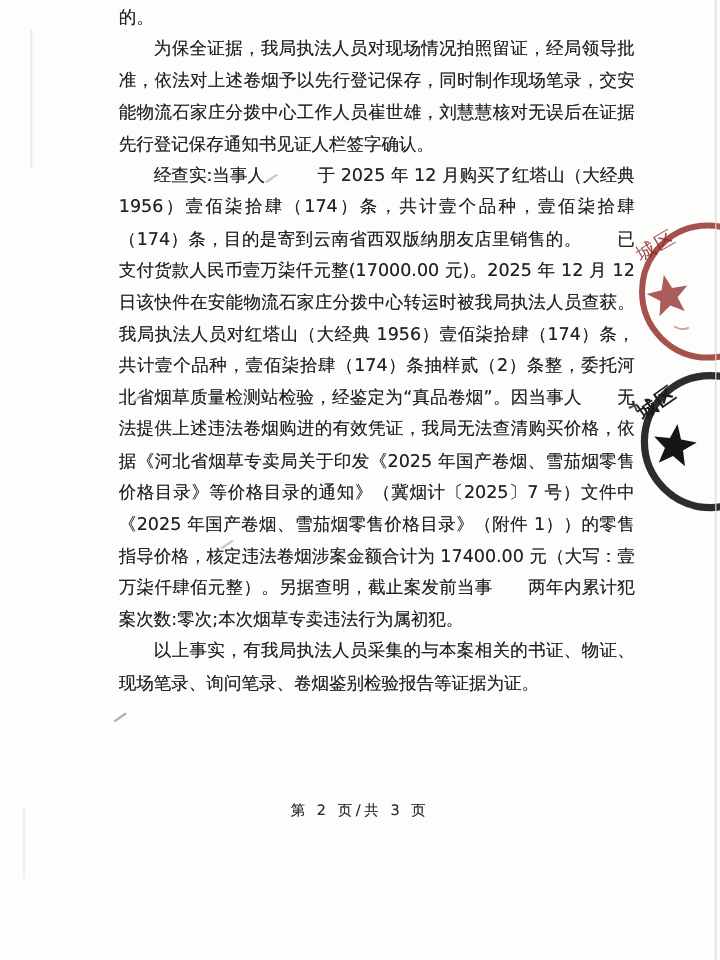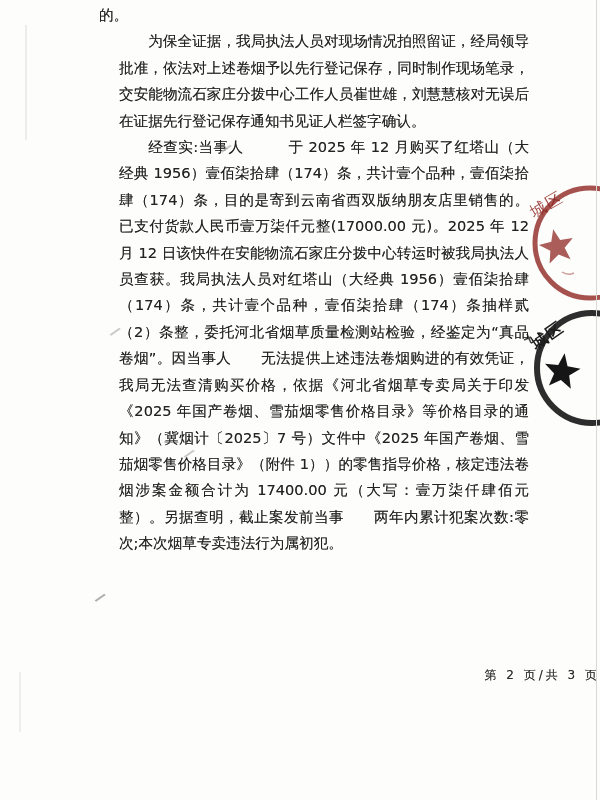--- a/index.html
+++ b/index.html
@@ -9,23 +9,23 @@
     font-family:"DejaVu Sans","Liberation Sans",sans-serif;
   }
   
   .content{
     position:absolute;left:99px;top:2px;width:430px;
     color:#222;font-size:14.6px;line-height:26.4px;
     text-align:justify;text-justify:inter-ideograph;
     text-shadow:0 0 .5px rgba(25,25,25,.55);
   }
   .para{margin:0;}
-  .para.indent{text-indent:2em;margin-left:20px;}
+  .para.indent{text-indent:2em;}
   .footer{
-    position:absolute;top:667px;left:0;width:600px;text-align:right;
+    position:absolute;top:667px;left:0;width:600px;text-align:center;
     font-size:12px;color:#2c2c2c;letter-spacing:3px;
     text-shadow:0 0 .4px rgba(25,25,25,.5);
   }
   
   .page-edge{position:absolute;right:3px;top:0;width:1px;height:800px;background:#d9d9d6;}
   .left-streak{position:absolute;left:25px;top:25px;width:2px;height:115px;background:#ececea;}
   .left-streak2{position:absolute;left:19px;top:672px;width:2px;height:60px;background:#eeeeec;}
   .remnant{position:absolute;width:13px;height:11px;border-left:2px solid #bdbdb9;transform:rotate(35deg) skewX(-20deg);opacity:.8;}
   .remnant.dark{border-color:#9c9c98;}
   .stamp{position:absolute;overflow:hidden;}
@@ -33,20 +33,21 @@
 </style>
 </head>
 <body>
 
 <div class="page">
 
   <div class="content">
       <p class="para">的。</p>
       <p class="para indent">为保全证据，我局执法人员对现场情况拍照留证，经局领导批准，依法对上述卷烟予以先行登记保存，同时制作现场笔录，交安能物流石家庄分拨中心工作人员崔世雄，刘慧慧核对无误后在证据先行登记保存通知书见证人栏签字确认。</p>
       <p class="para indent">经查实:当事人　　　于 2025 年 12 月购买了红塔山（大经典 1956）壹佰柒拾肆（174）条，共计壹个品种，壹佰柒拾肆（174）条，目的是寄到云南省西双版纳朋友店里销售的。　　已支付货款人民币壹万柒仟元整(17000.00 元)。2025 年 12 月 12 日该快件在安能物流石家庄分拨中心转运时被我局执法人员查获。我局执法人员对红塔山（大经典 1956）壹佰柒拾肆（174）条，共计壹个品种，壹佰柒拾肆（174）条抽样贰（2）条整，委托河北省烟草质量检测站检验，经鉴定为“真品卷烟”。因当事人　　无法提供上述违法卷烟购进的有效凭证，我局无法查清购买价格，依据《河北省烟草专卖局关于印发《2025 年国产卷烟、雪茄烟零售价格目录》等价格目录的通知》（冀烟计〔2025〕7 号）文件中《2025 年国产卷烟、雪茄烟零售价格目录》（附件 1））的零售指导价格，核定违法卷烟涉案金额合计为 17400.00 元（大写：壹万柒仟肆佰元整）。另据查明，截止案发前当事　　两年内累计犯案次数:零次;本次烟草专卖违法行为属初犯。</p>
+      <p class="para indent">以上事实，有我局执法人员采集的与本案相关的书证、物证、现场笔录、询问笔录、卷烟鉴别检验报告等证据为证。</p>
     </div>
 
   <div class="footer">第 2 页/共 3 页</div>
 
   <svg class="stamp" style="left:518px;top:176px;width:82px;height:130px" viewBox="0 0 82 130">
     <circle cx="72" cy="67" r="55" fill="none" stroke="#8e2723" stroke-width="5" opacity="0.8"></circle>
     <text x="16" y="42" font-size="16" fill="#8e2723" opacity="0.85" transform="rotate(-30 16 42)" letter-spacing="2">城区</text>
     <polygon points="0,-13 3.23,-4.45 12.36,-4.02 5.23,1.7 7.64,10.51 0,5.5 -7.64,10.51 -5.23,1.7 -12.36,-4.02 -3.23,-4.45" transform="translate(39 71) scale(1.4) rotate(-12)" fill="#8e2723" opacity="0.75"></polygon>
     <path d="M44 96 q6 4 12 1" stroke="#8e2723" stroke-width="1.5" fill="none" opacity="0.45"></path>
   </svg>

